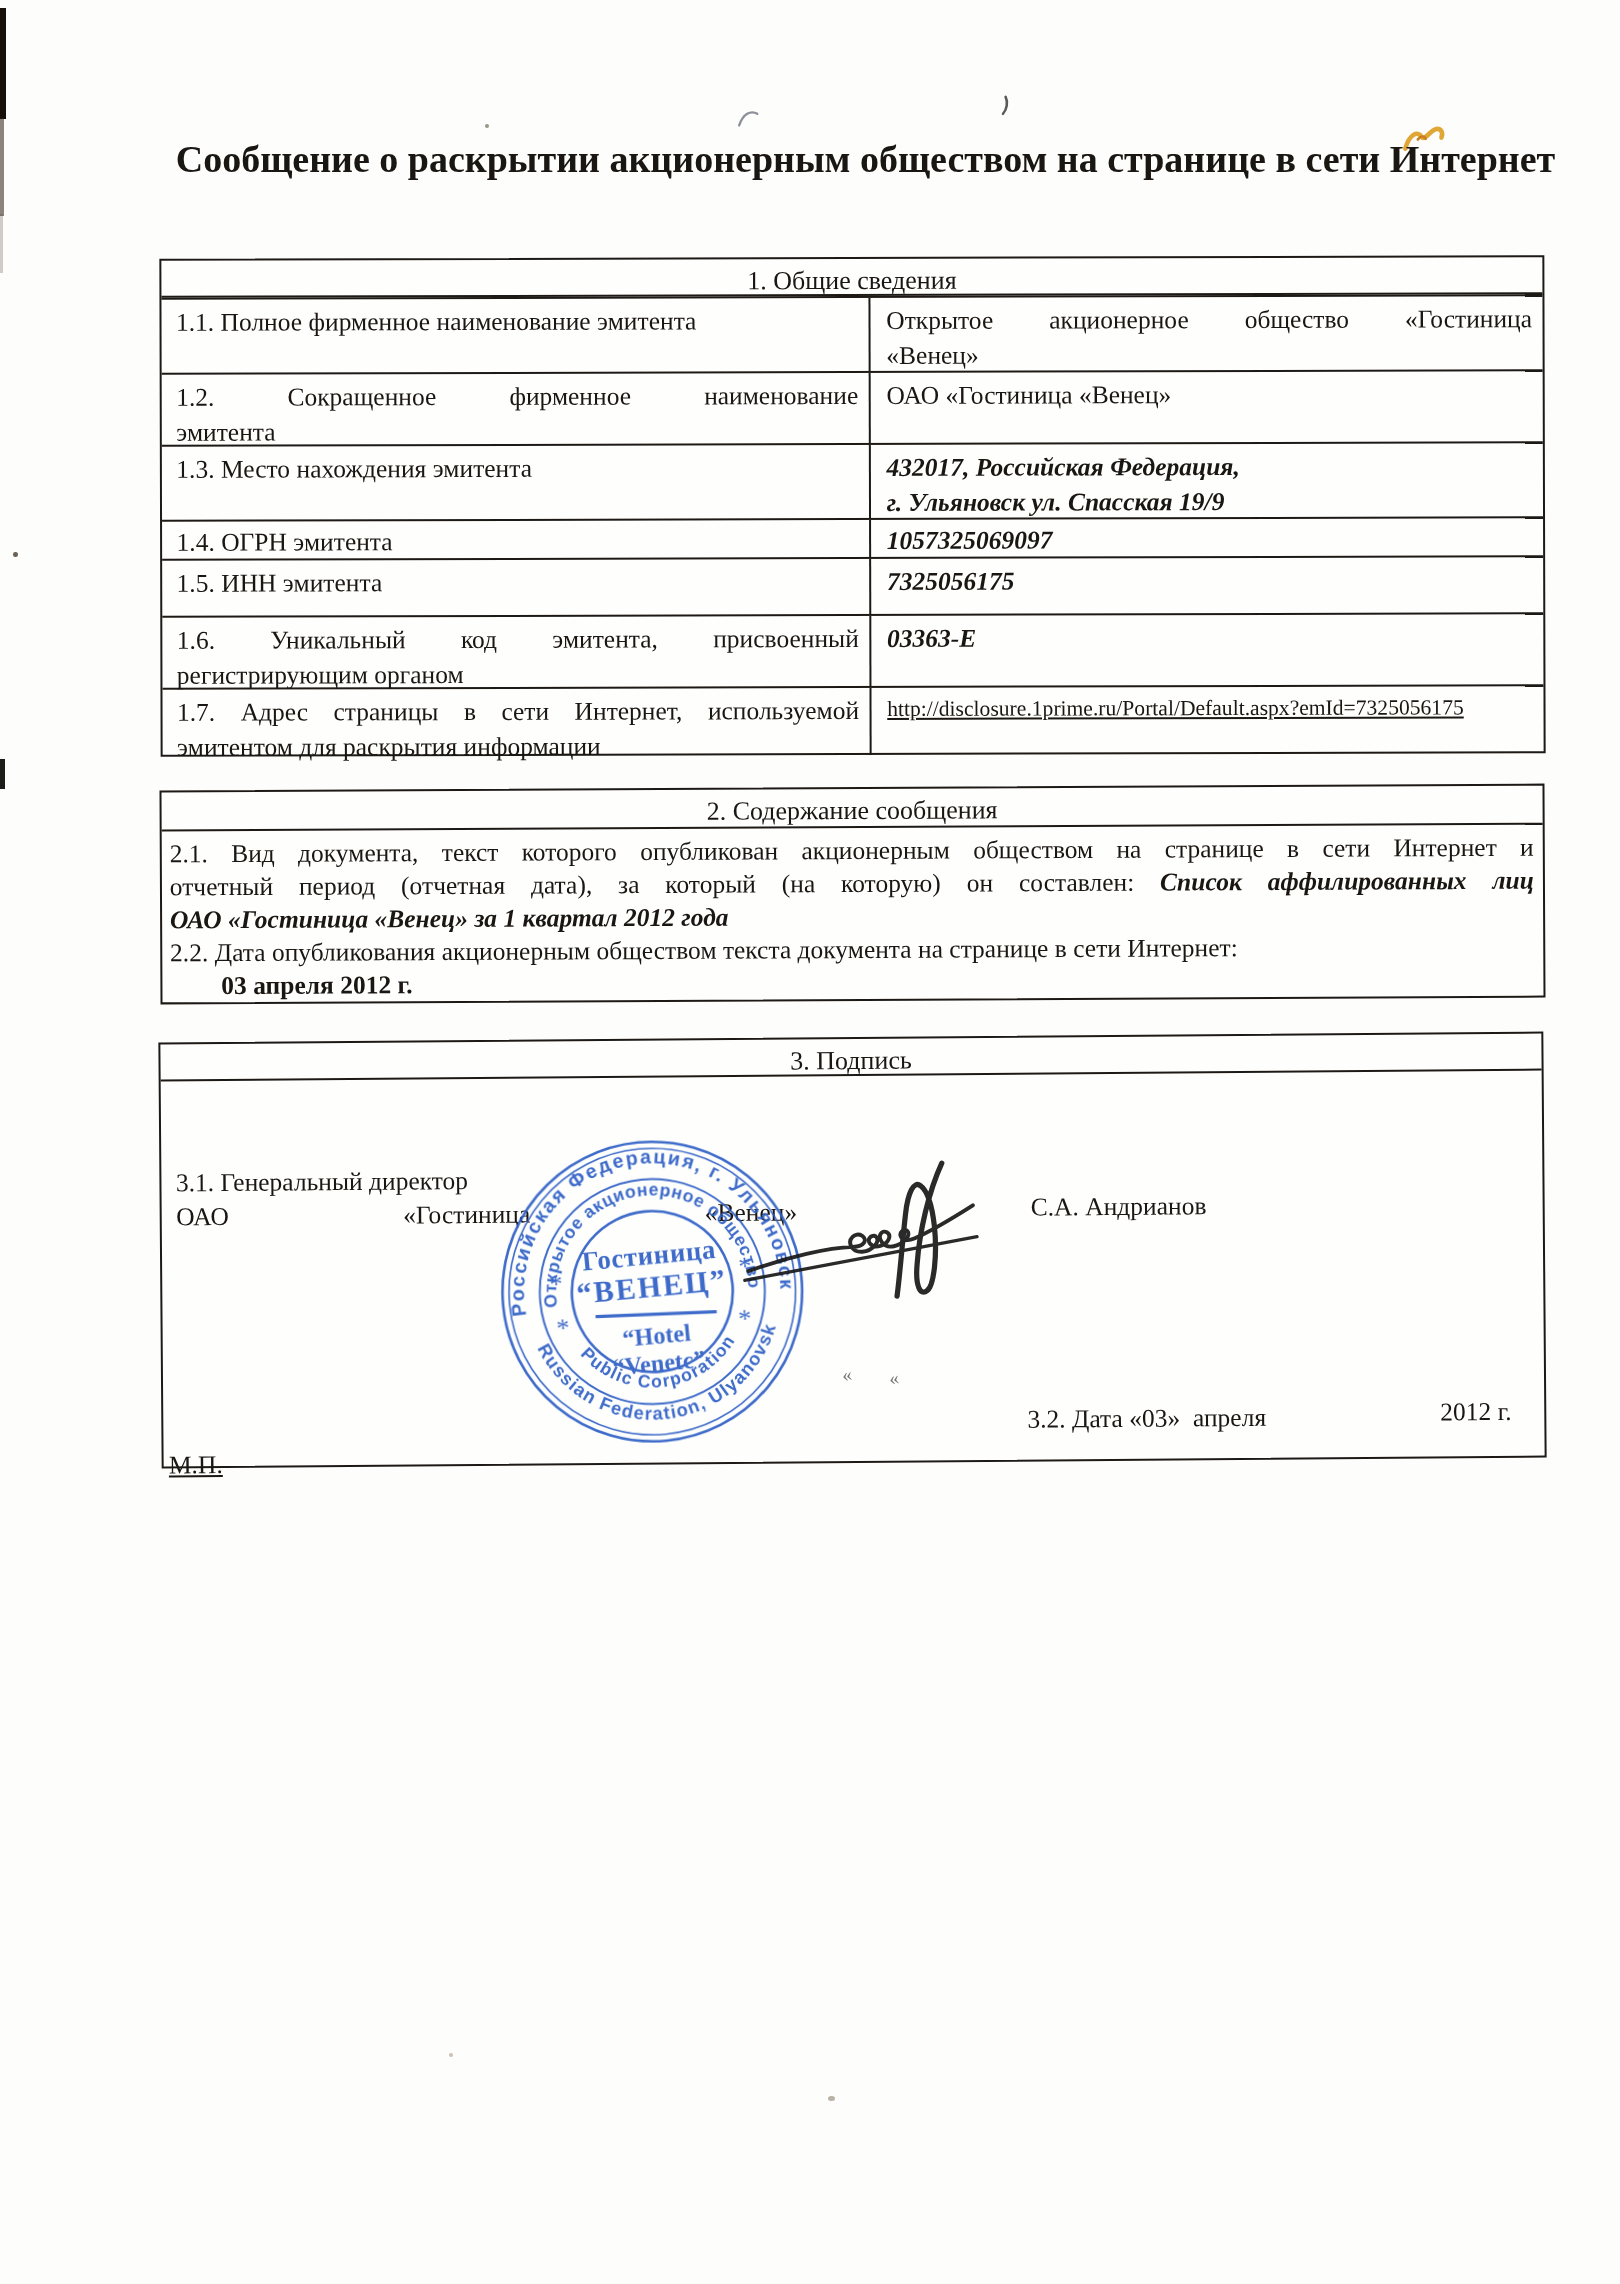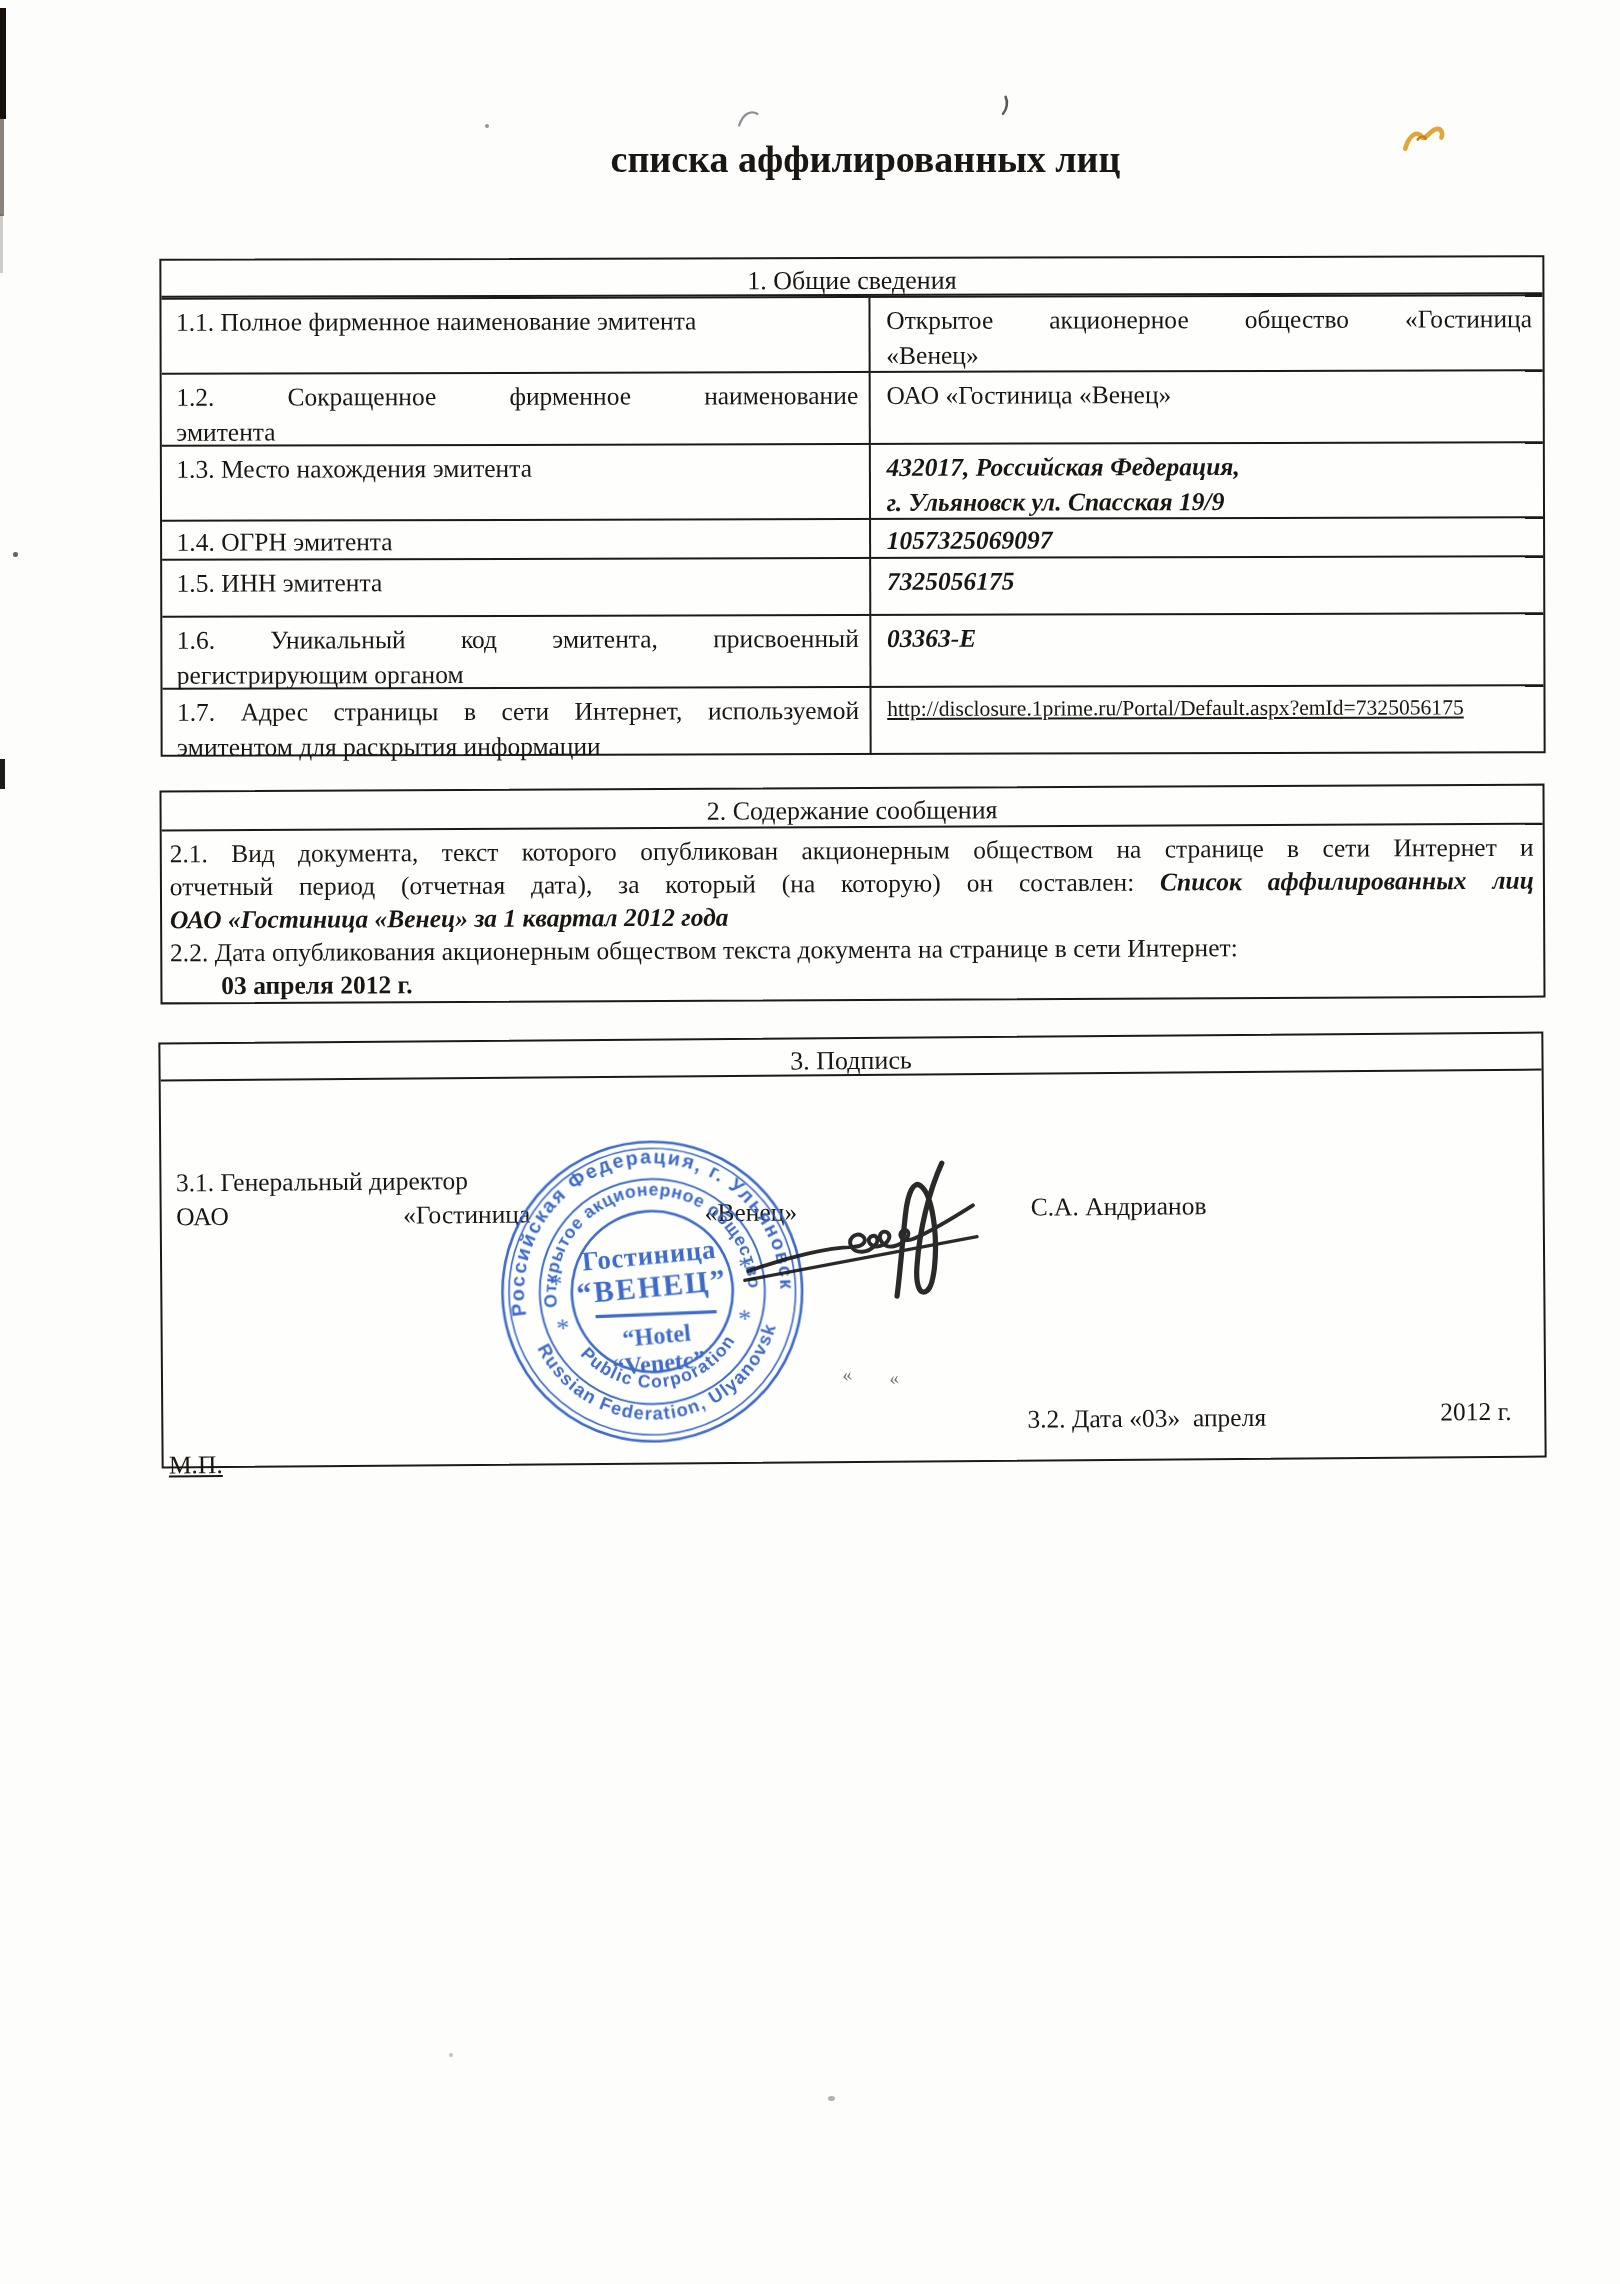--- a/index.html
+++ b/index.html
@@ -77,21 +77,21 @@
 <svg class="abs" style="left:1001px;top:95px;" width="10.5" height="22" viewBox="0 0 16 34">
   <path d="M7,3 C11,11 9,22 3,29" stroke="#5a5a5a" stroke-width="4" fill="none" stroke-linecap="round"></path>
 </svg>
 
 <svg class="abs" style="left:1402px;top:125px;" width="46" height="29" viewBox="0 0 70 44">
   <path d="M5,36 C11,14 24,8 30,18 C34,25 43,8 52,6 C59,5 63,11 60,19" stroke="#dfa22b" stroke-width="7" fill="none" stroke-linecap="round" opacity="0.95"></path>
   <path d="M24,22 C28,16 34,16 36,21" stroke="#c97f1e" stroke-width="4" fill="none" stroke-linecap="round"></path>
 </svg>
 
 <div class="title">
-  <div>списка аффилированных лиц</div>
+  <div>Сообщение о раскрытии акционерным обществом на странице в сети Интернет</div>
 </div>
 
 <div id="t1" class="tbl">
   <div class="thead">1. Общие сведения</div>
 
   <div class="row" style="height:75px;">
     <div class="c1">1.1. Полное фирменное наименование эмитента</div>
     <div class="c2">
       <div class="just">Открытое акционерное общество «Гостиница</div>
       <div>«Венец»</div>

